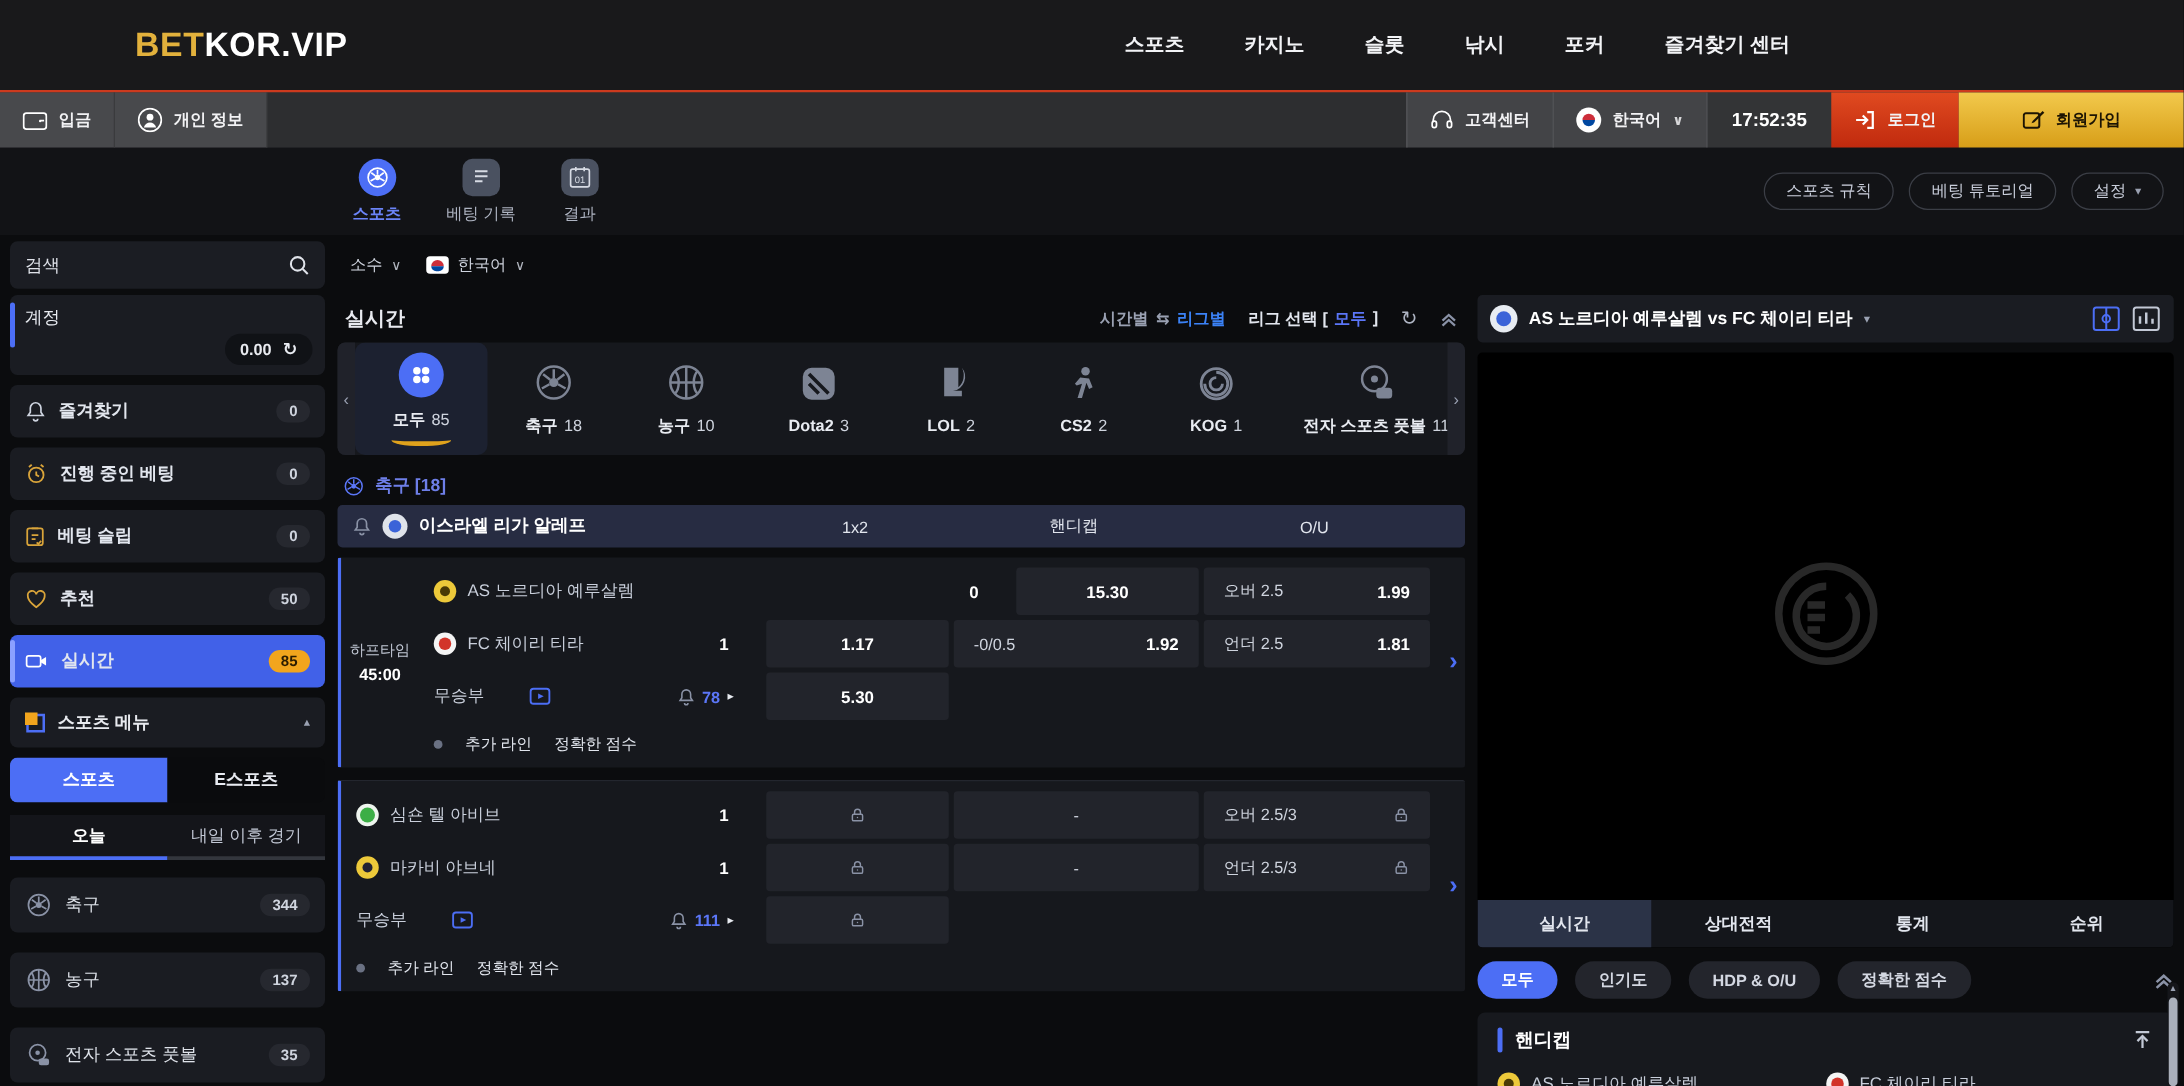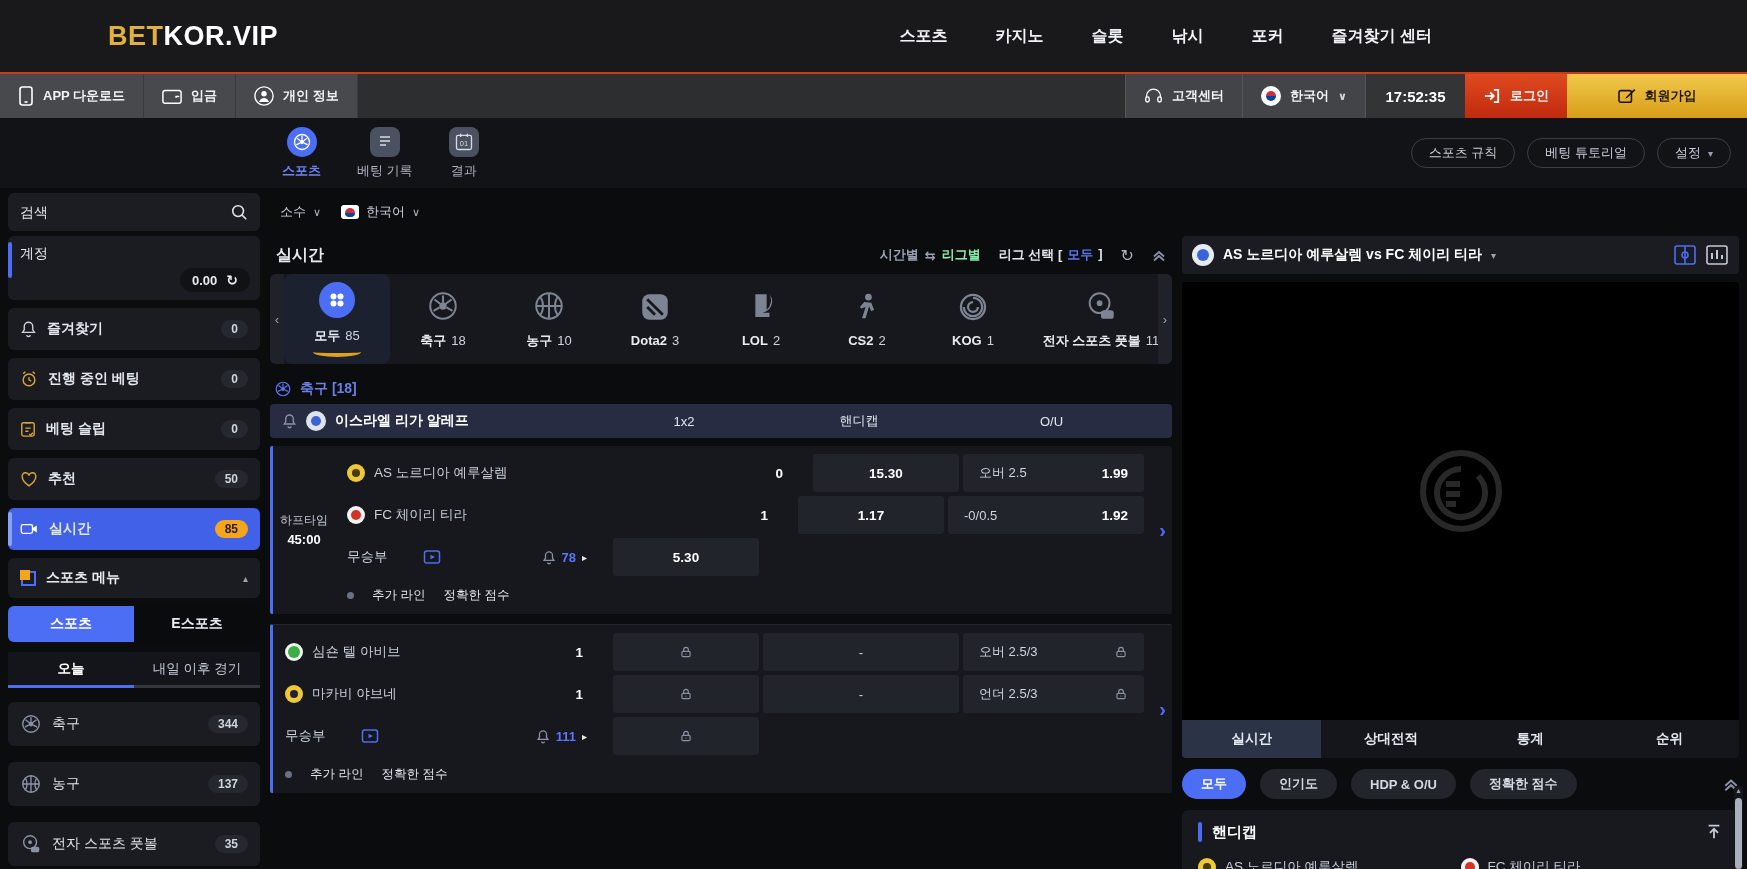--- a/index.html
+++ b/index.html
@@ -89,21 +89,21 @@
   .sportrow { height:44px; margin-top:8px; background:#1a1c22; border-radius:6px; display:flex; align-items:center;
     gap:10px; padding:0 12px; color:#dfe3ea; font-size:14px; cursor:pointer; }
 
   
   .maincol { flex:1; min-width:0; display:flex; flex-direction:column; }
   .livehdr { height:38px; display:flex; align-items:center; padding:0 6px; }
   .livehdr .title { font-size:16px; font-weight:800; }
   .hdr-right { margin-left:auto; display:flex; align-items:center; gap:18px; font-size:13px; }
   .sortgrp { display:flex; align-items:center; gap:6px; cursor:pointer; }
   .sort-dim { color:#9aa1b2; font-weight:700; }
-  .sort-blue { color:#86efac; font-weight:700; }
+  .sort-blue { color:#3b82f6; font-weight:700; }
   .lsel { display:flex; gap:5px; color:#e2e6ee; font-weight:700; cursor:pointer; }
   .lsel .blue { color:#5b76f7; }
   .ricon { color:#aeb4c2; font-size:16px; cursor:pointer; }
 
   .catstrip { height:90px; background:#16181d; border-radius:6px; display:flex; align-items:stretch; margin-bottom:10px; }
   .catarrow { width:14px; display:flex; align-items:center; justify-content:center; background:#20222a; color:#9aa1b2;
     font-size:13px; cursor:pointer; }
   .catarrow.l { border-radius:6px 0 0 6px; }
   .catarrow.r { border-radius:0 6px 6px 0; margin-left:auto; }
   .cattabs { flex:1; display:flex; overflow:hidden; }
@@ -205,27 +205,20 @@
       <a class="navitem">카지노</a>
       <a class="navitem">슬롯</a>
       <a class="navitem">낚시</a>
       <a class="navitem">포커</a>
       <a class="navitem">즐겨찾기 센터</a>
     </nav>
   </header>
 
   <div class="utilbar">
     <div class="ubtn">
-      <svg class="i" width="16" height="20" viewBox="0 0 16 20" fill="none" stroke="#fff" stroke-width="1.6">
-          <rect x="2" y="1" width="12" height="18" rx="2.5"></rect>
-          <line x1="6.5" y1="16" x2="9.5" y2="16"></line>
-        </svg>
-      <span>APP 다운로드</span>
-    </div>
-    <div class="ubtn">
       <svg class="i" width="20" height="18" viewBox="0 0 22 18" fill="none" stroke="#fff" stroke-width="1.6">
           <rect x="1" y="3" width="20" height="14" rx="2.5"></rect>
           <path d="M15 9.5h4"></path>
           <circle cx="15.5" cy="10" r="1" fill="#fff" stroke="none"></circle>
         </svg>
       <span>입금</span>
     </div>
     <div class="ubtn">
       <svg class="i" width="20" height="20" viewBox="0 0 22 22" fill="none" stroke="#fff" stroke-width="1.5">
           <circle cx="11" cy="11" r="10"></circle>
@@ -593,20 +586,24 @@
               <span>FC 체이리 티라</span>
               <span class="tscore">1</span>
             </div>
             <div class="cell c1">
                 <span class="val">1.17</span>
               </div>
             <div class="cell c2">
                 <span class="lbl">-0/0.5</span>
                 <span class="val">1.92</span>
               </div>
+            <div class="cell c3">
+                <span class="lbl">언더 2.5</span>
+                <span class="val">1.81</span>
+              </div>
             <div class="chevsp"></div>
           </div>
           <div class="mrow">
             <div class="teamcell">
               <span>무승부</span>
               <span class="tvic">
                 <svg width="18" height="16" viewBox="0 0 24 20" fill="none" stroke="#4c6ef5" stroke-width="2">
                     <rect x="2" y="2" width="20" height="16" rx="3"></rect>
                     <path d="M10 7l6 3-6 3z" fill="#4c6ef5" stroke="none"></path>
                   </svg>

